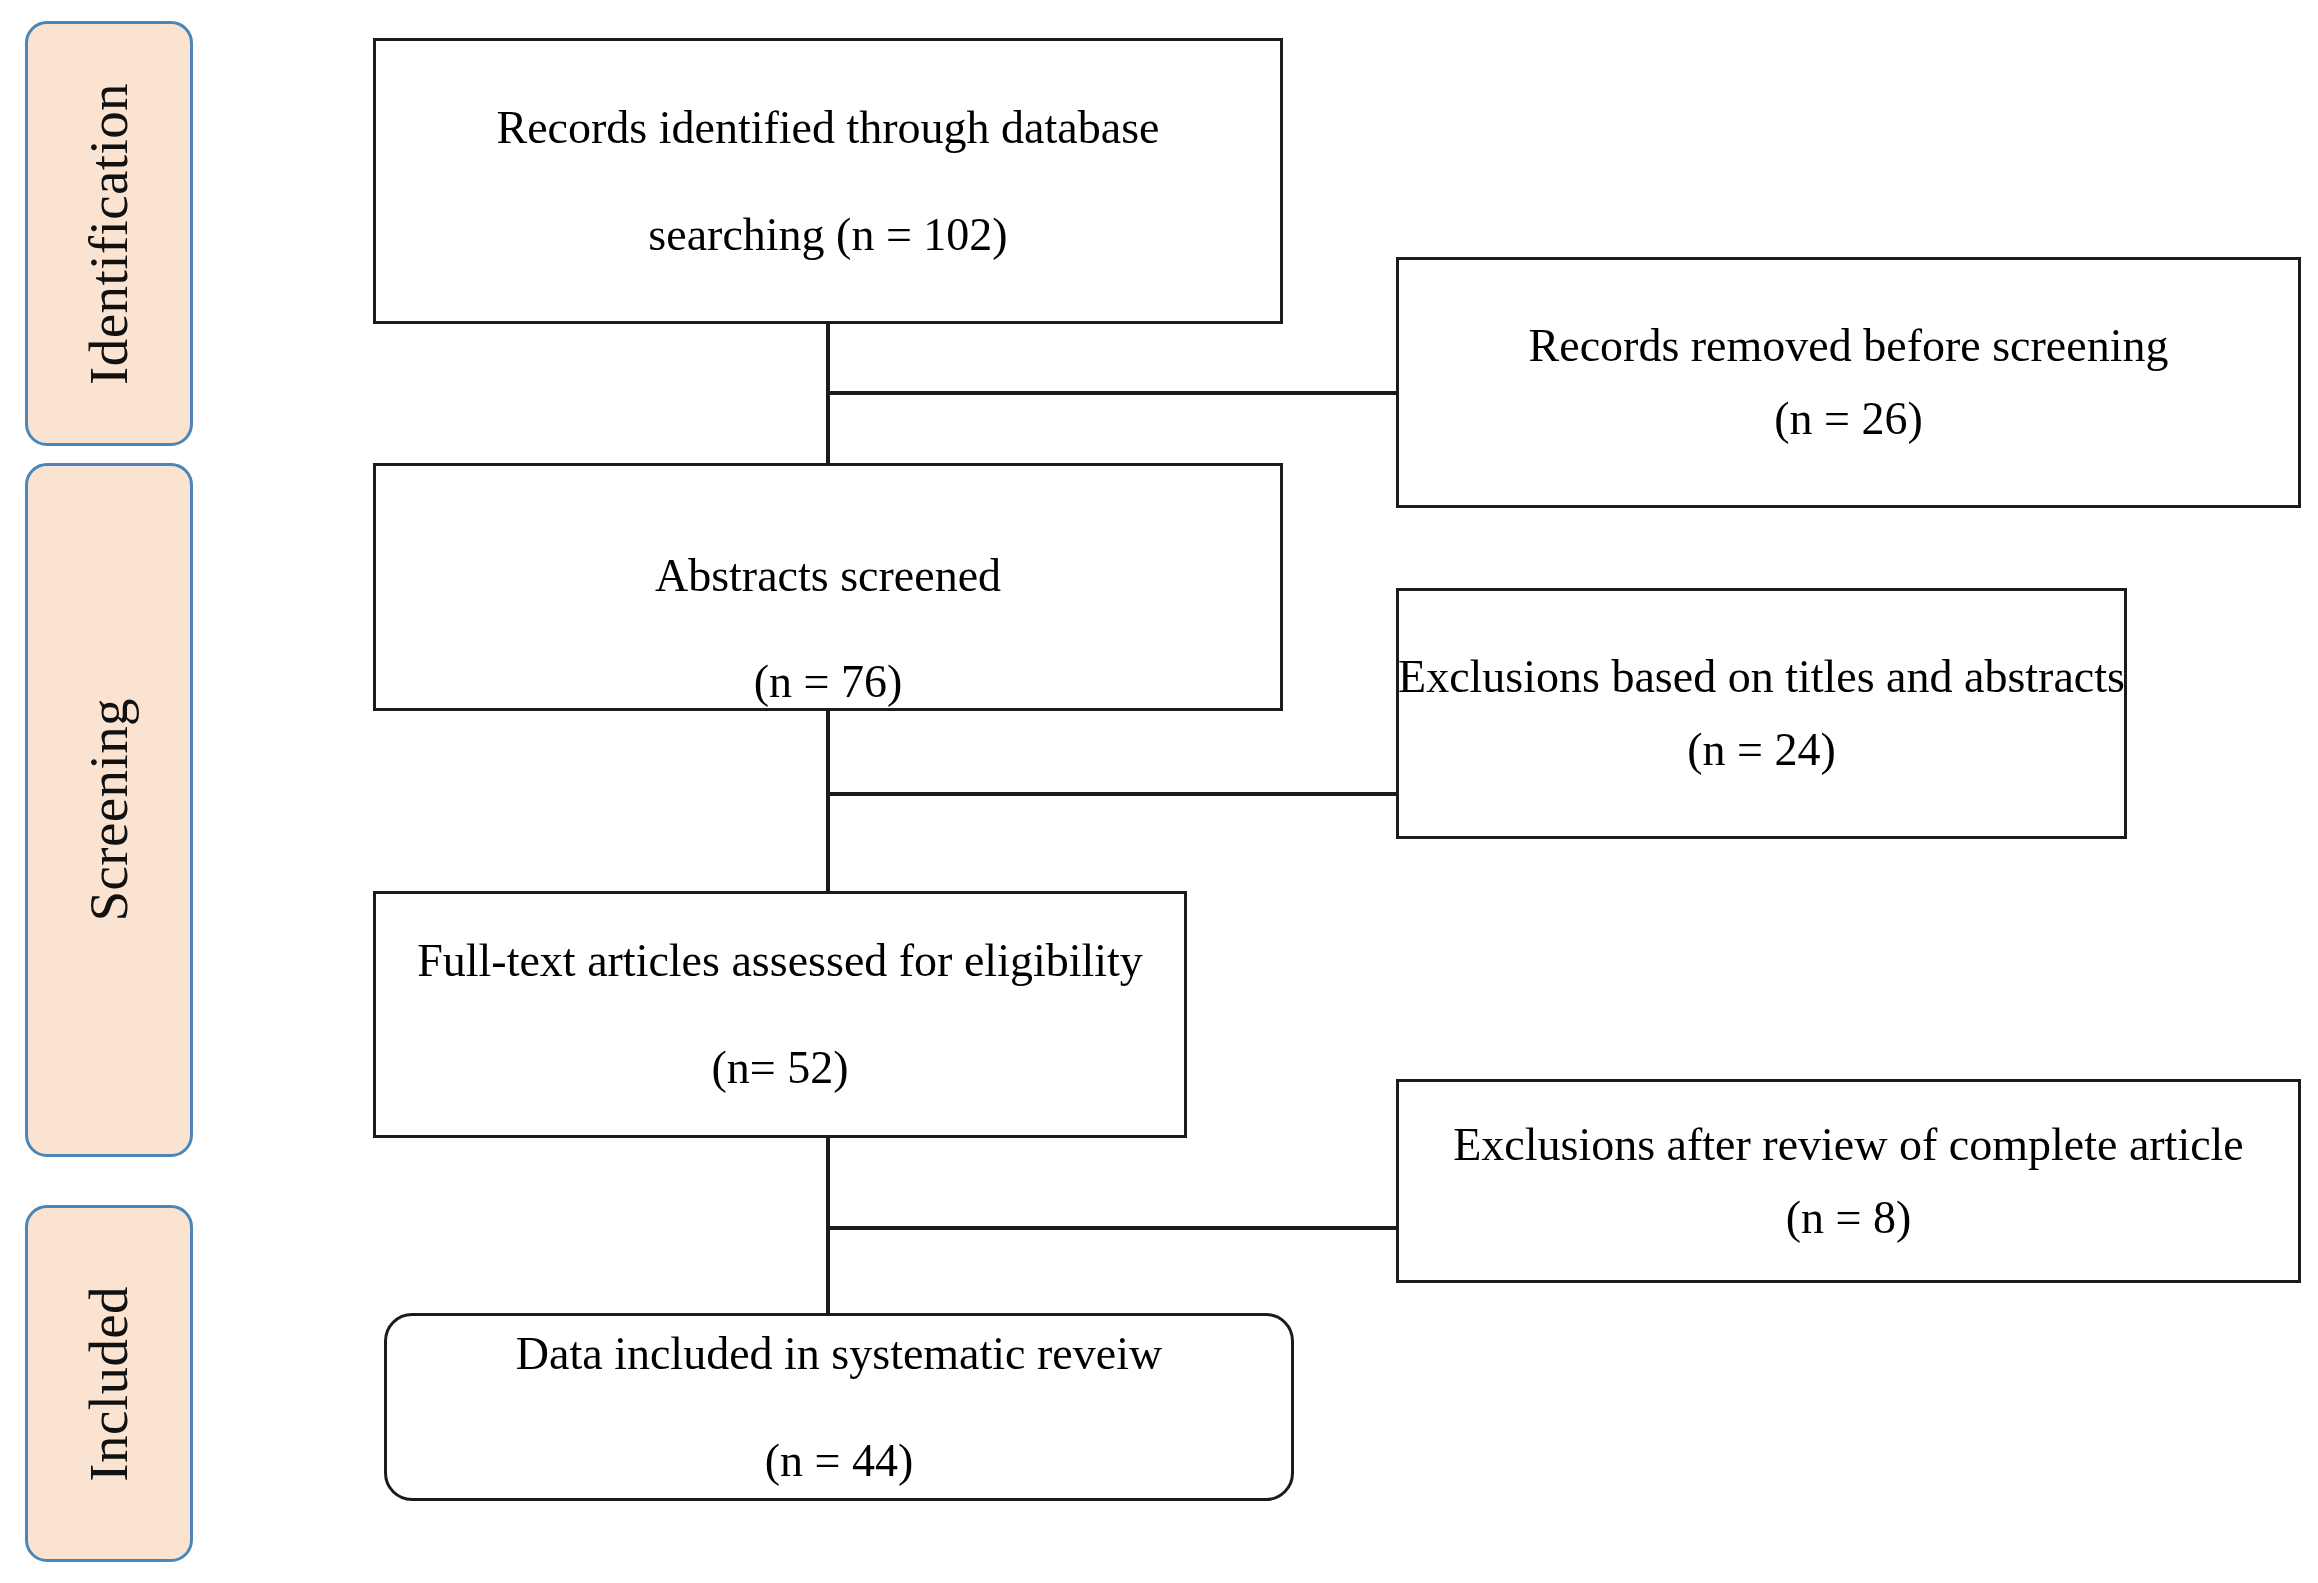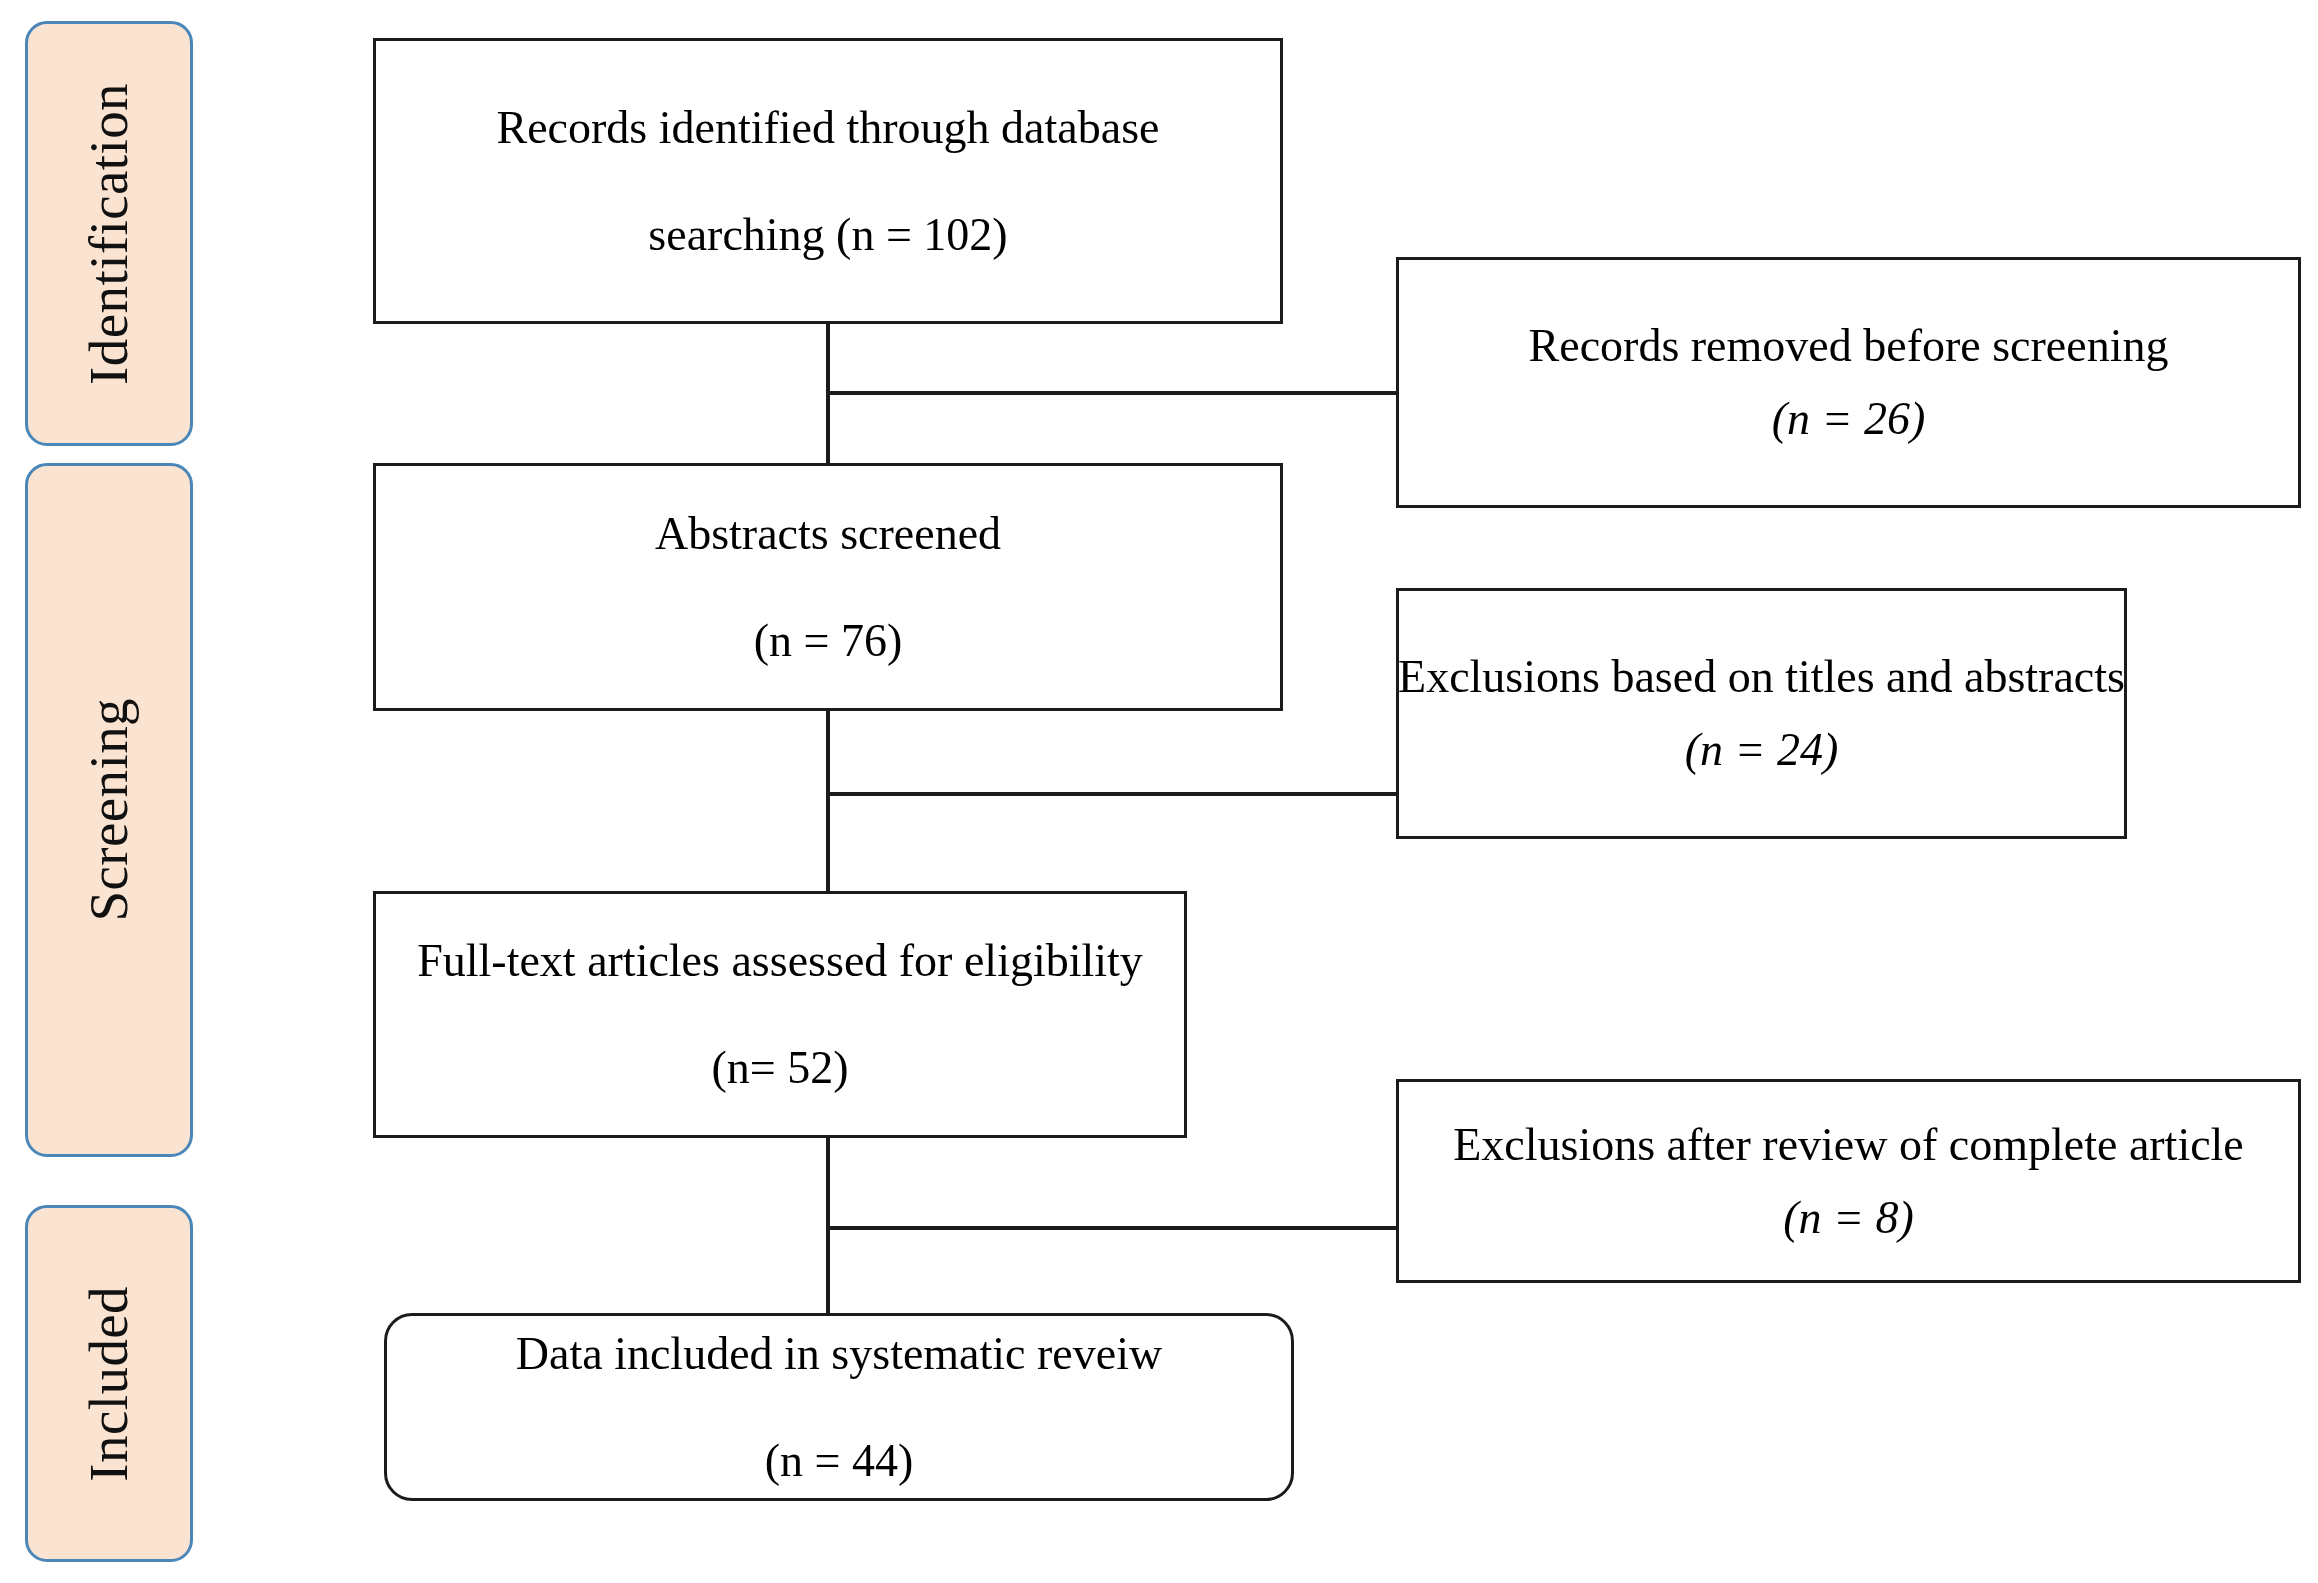--- a/index.html
+++ b/index.html
@@ -60,24 +60,24 @@
   .flow-box-line {
     font-size: 46px;
     line-height: 1.12;
     color: #000000;
     white-space: nowrap;
     font-family: "Liberation Serif", "DejaVu Serif", serif;
   }
   
   .flow-box.main .flow-box-line + .flow-box-line { margin-top: 55px; }
   
-  .flow-box.side .flow-box-line + .flow-box-line { margin-top: 21px; font-style: italic; }
+  .flow-box.side .flow-box-line + .flow-box-line { margin-top: 21px; }
 
   #box-records-identified { left: 373px;  top: 38px;   width: 910px; height: 286px; }
-  #box-abstracts-screened { left: 373px;  top: 463px;  width: 910px; height: 248px; }
+  #box-abstracts-screened { left: 373px;  top: 463px;  width: 910px; height: 248px; justify-content: flex-end; }
   #box-fulltext-assessed  { left: 373px;  top: 891px; width: 814px; height: 247px; }
   #box-data-included      { left: 384px;  top: 1313px; width: 910px; height: 188px; border-radius: 28px; }
 
   #box-records-removed    { left: 1396px; top: 257px;  width: 905px; height: 251px; }
   #box-exclusions-titles  { left: 1396px; top: 588px;  width: 731px; height: 251px; }
   #box-exclusions-review  { left: 1396px; top: 1079px; width: 905px; height: 204px; }
 
   
   .connector-v {
     position: absolute;

